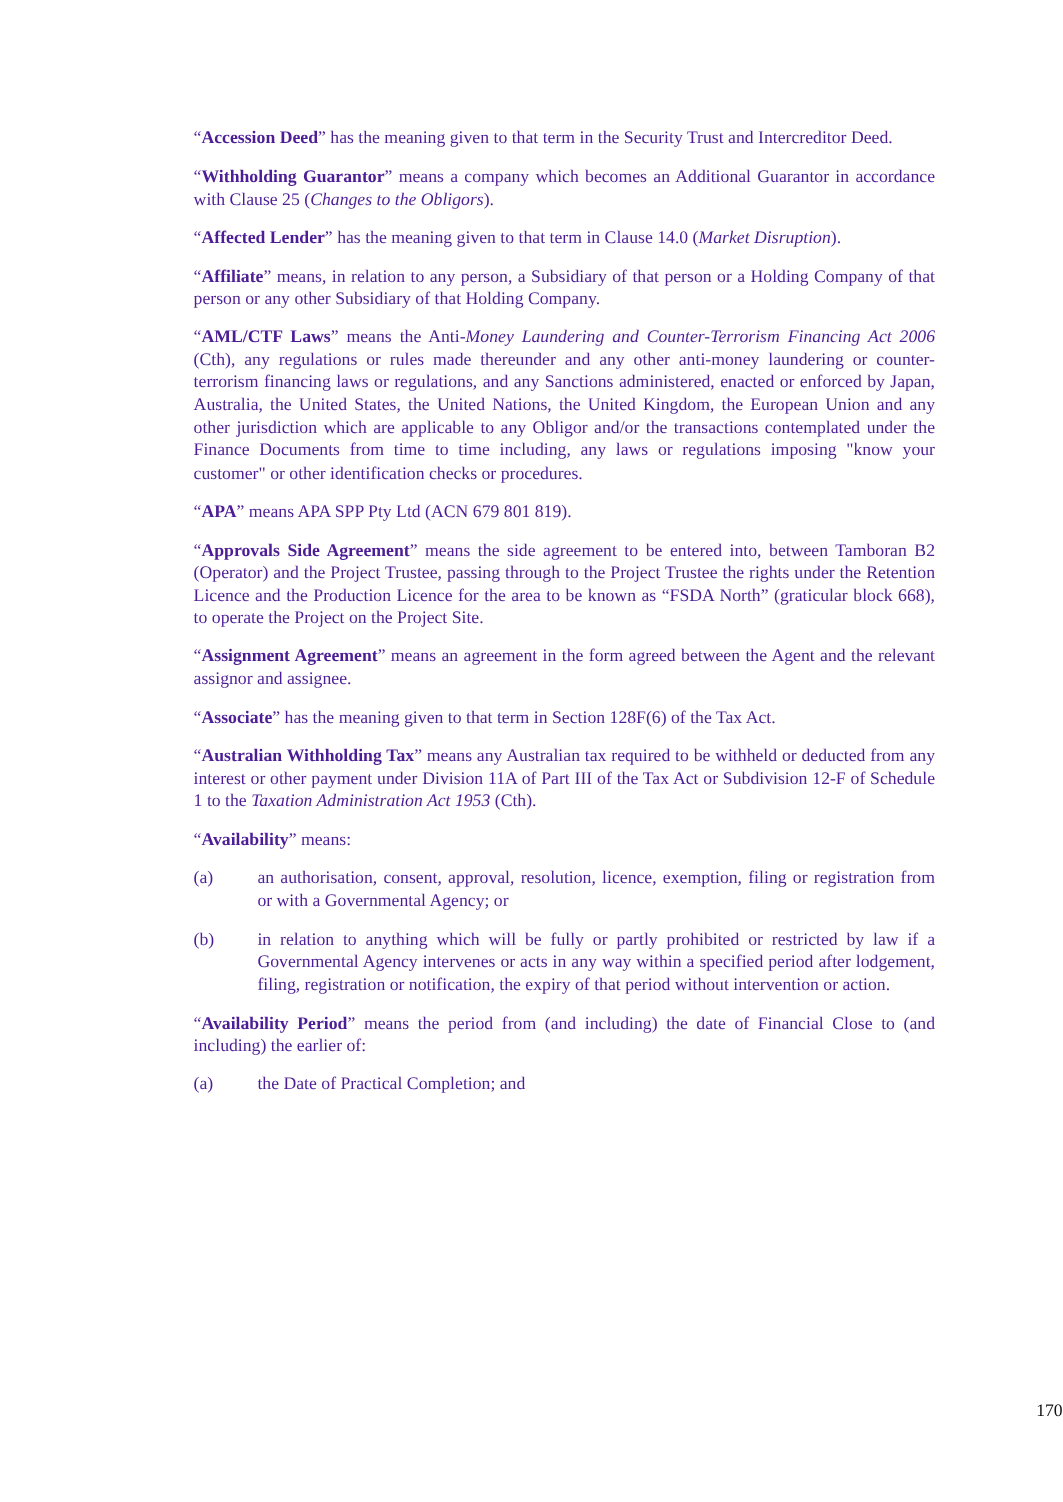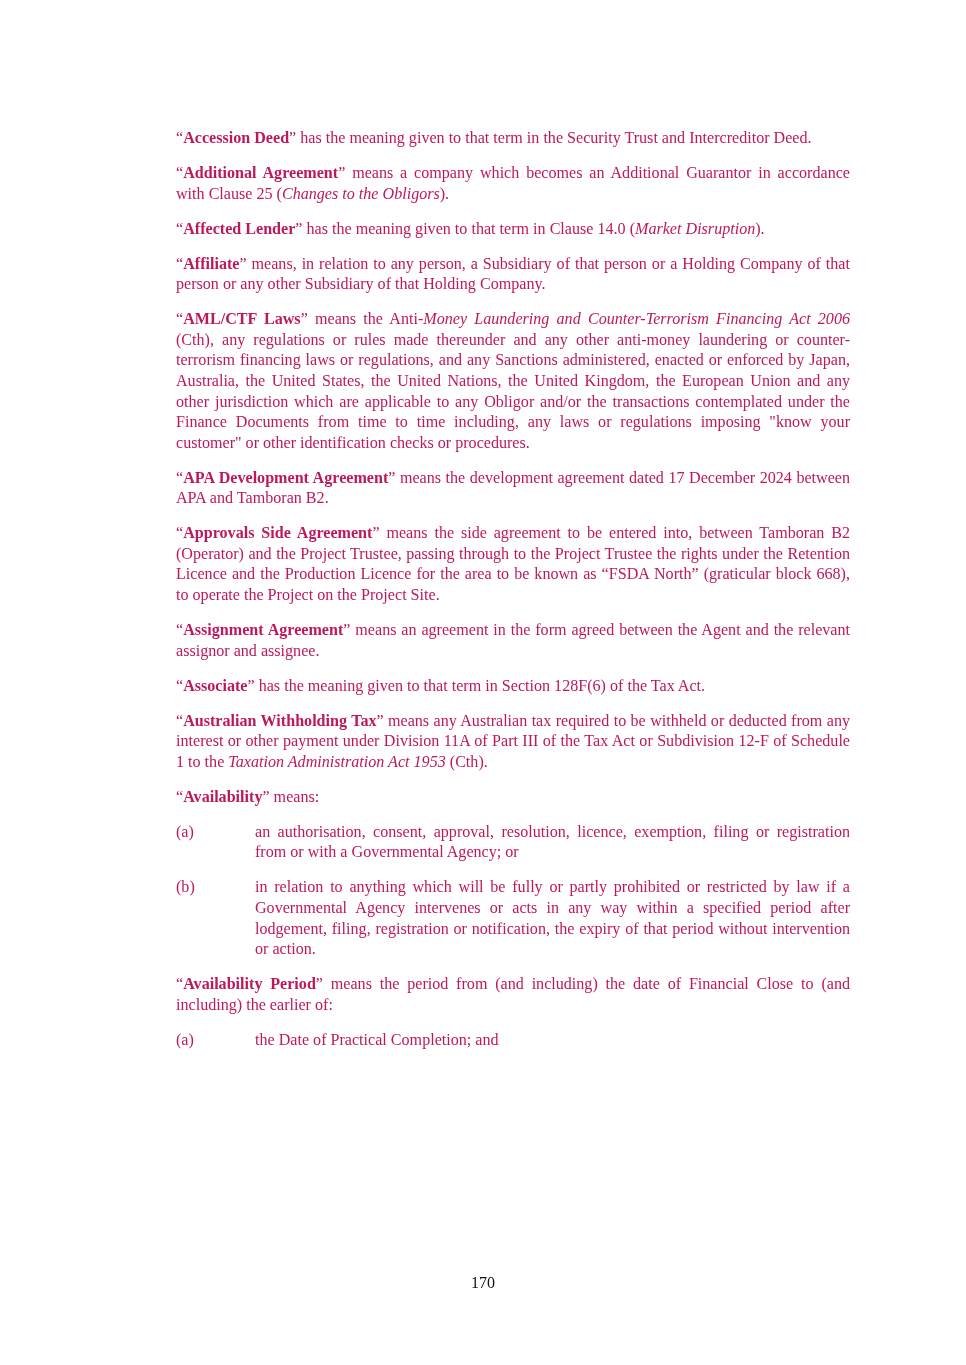--- a/index.html
+++ b/index.html
@@ -1,42 +1,42 @@
 <!DOCTYPE html>
 <html><head>
 <meta charset="utf-8">
 <style>
   html, body { margin: 0; padding: 0; background: #ffffff; }
   body { width: 966px; height: 1365px; position: relative; overflow: hidden; }
   .page {
-    position: absolute; left: 176px; top: 128px; width: 674px;
+    position: absolute; left: 176px; top: 116px; width: 674px;
     font-family: "Liberation Serif", serif; font-size: 16.1px; line-height: 20.6px;
-    color: #be185d;
+    color: #4c1d95;
   }
   .para { margin: 0 0 14.4px 0; text-align: justify; text-align-last: left; }
   .item { display: flex; margin: 0 0 14.4px 0; }
   .item .lbl { width: 58px; flex: 0 0 58px; }
-  .item .txt { flex: 1; text-align: justify; text-align-last: left; margin-left: 21px; }
+  .item .txt { flex: 1; text-align: justify; text-align-last: left; }
   b { font-weight: bold; }
   i { font-style: italic; }
   .page-number {
-    position: absolute; left: 0; width: 100%; top: 1274px; text-align: center;
+    position: absolute; left: 0; width: 100%; top: 1274px; text-align: right;
     font-family: "Liberation Serif", serif; font-size: 16px; color: #111111;
   }
 </style>
 </head>
 <body>
 
 <div class="page" id="page-body">
     <p class="para"><span>“</span><b>Accession Deed</b><span>” has the meaning given to that term in the Security Trust and Intercreditor Deed.</span></p>
-    <p class="para"><span>“</span><b>Additional Agreement</b><span>” means a company which becomes an Additional Guarantor in accordance with Clause 25 (</span><i>Changes to the Obligors</i><span>).</span></p>
+    <p class="para"><span>“</span><b>Withholding Guarantor</b><span>” means a company which becomes an Additional Guarantor in accordance with Clause 25 (</span><i>Changes to the Obligors</i><span>).</span></p>
     <p class="para"><span>“</span><b>Affected Lender</b><span>” has the meaning given to that term in Clause 14.0 (</span><i>Market Disruption</i><span>).</span></p>
     <p class="para"><span>“</span><b>Affiliate</b><span>” means, in relation to any person, a Subsidiary of that person or a Holding Company of that person or any other Subsidiary of that Holding Company.</span></p>
     <p class="para"><span>“</span><b>AML/CTF Laws</b><span>” means the Anti-</span><i>Money Laundering and Counter-Terrorism Financing Act 2006</i><span> (Cth), any regulations or rules made thereunder and any other anti-money laundering or counter-terrorism financing laws or regulations, and any Sanctions administered, enacted or enforced by Japan, Australia, the United States, the United Nations, the United Kingdom, the European Union and any other jurisdiction which are applicable to any Obligor and/or the transactions contemplated under the Finance Documents from time to time including, any laws or regulations imposing "know your customer" or other identification checks or procedures.</span></p>
-    <p class="para"><span>“</span><b>APA Development Agreement</b><span>” means the development agreement dated 17 December 2024 between APA and Tamboran B2.</span></p>
+    <p class="para"><span>“</span><b>APA</b><span>” means APA SPP Pty Ltd (ACN 679 801 819).</span></p>
     <p class="para"><span>“</span><b>Approvals Side Agreement</b><span>” means the side agreement to be entered into, between Tamboran B2 (Operator) and the Project Trustee, passing through to the Project Trustee the rights under the Retention Licence and the Production Licence for the area to be known as “FSDA North” (graticular block 668), to operate the Project on the Project Site.</span></p>
     <p class="para"><span>“</span><b>Assignment Agreement</b><span>” means an agreement in the form agreed between the Agent and the relevant assignor and assignee.</span></p>
     <p class="para"><span>“</span><b>Associate</b><span>” has the meaning given to that term in Section 128F(6) of the Tax Act.</span></p>
     <p class="para"><span>“</span><b>Australian Withholding Tax</b><span>” means any Australian tax required to be withheld or deducted from any interest or other payment under Division 11A of Part III of the Tax Act or Subdivision 12-F of Schedule 1 to the </span><i>Taxation Administration Act 1953</i><span> (Cth).</span></p>
     <p class="para"><span>“</span><b>Availability</b><span>” means:</span></p>
     <div class="item">
       <div class="lbl">(a)</div>
       <div class="txt"><span>an authorisation, consent, approval, resolution, licence, exemption, filing or registration from or with a Governmental Agency; or</span></div>
     </div>
     <div class="item">

